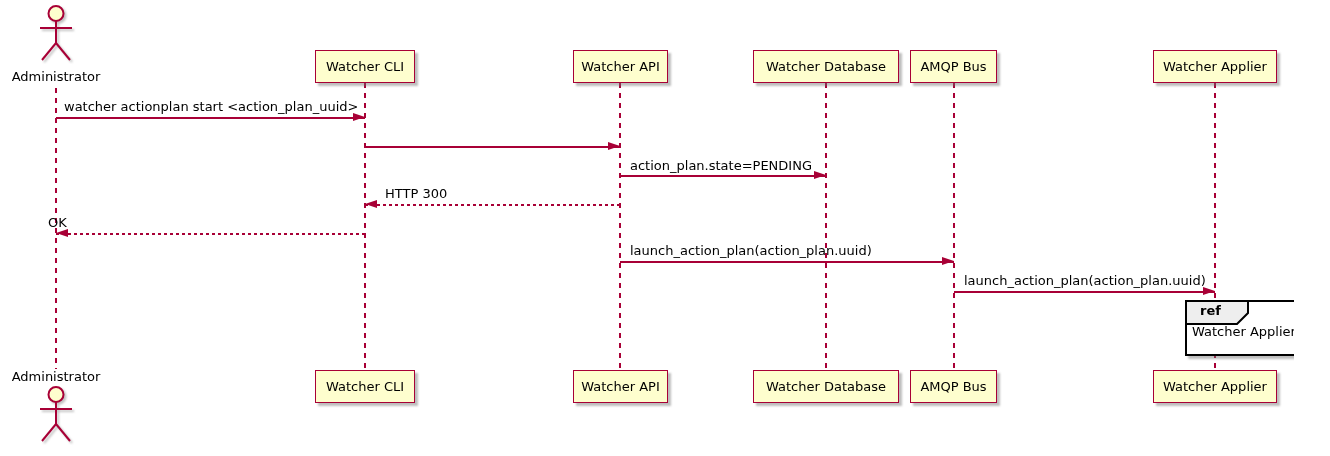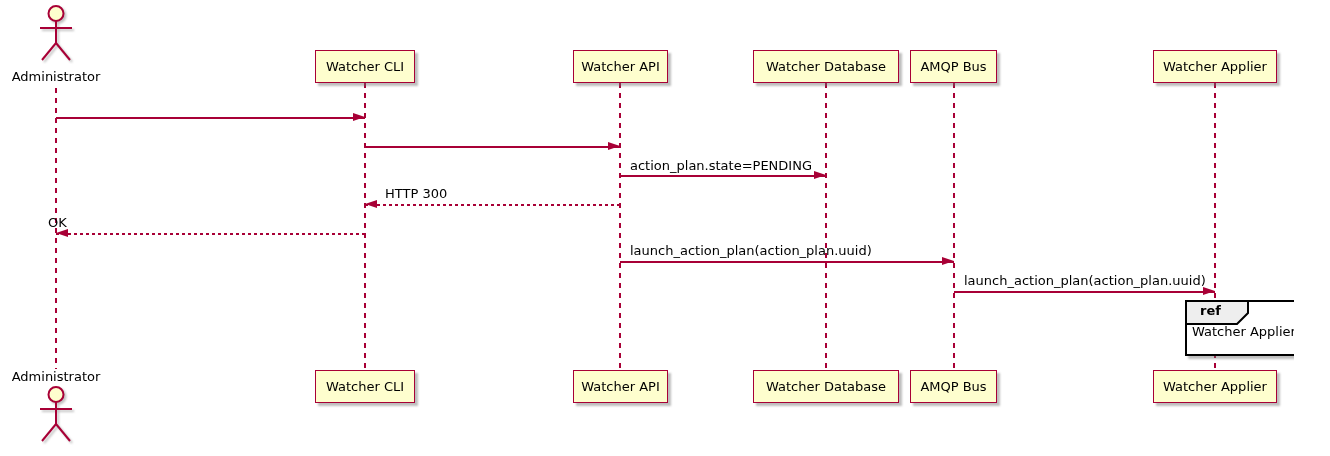--- a/index.html
+++ b/index.html
@@ -59,20 +59,21 @@
     <line x1="30" y1="39" x2="44" y2="56" stroke="#A80036" stroke-width="2"></line>
   </svg>
   <div class="actor-label" style="left:6px;top:69px">Administrator</div>
 
   <div class="pbox" style="left:315px;top:50px;width:100px">Watcher CLI</div>
   <div class="pbox" style="left:573px;top:50px;width:95px">Watcher API</div>
   <div class="pbox" style="left:753px;top:50px;width:146px">Watcher Database</div>
   <div class="pbox" style="left:910px;top:50px;width:87px">AMQP Bus</div>
   <div class="pbox" style="left:1153px;top:50px;width:124px">Watcher Applier</div>
 
+  <div class="msg-label" style="left:64px;top:99px">watcher actionplan start &lt;action_plan_uuid&gt;</div>
   <div class="mline" style="left:56px;top:117px;width:309px"></div>
   <div class="ah ah-r" style="left:353px;top:113px"></div>
 
   <div class="mline" style="left:365px;top:146px;width:255px"></div>
   <div class="ah ah-r" style="left:608px;top:142px"></div>
 
   <div class="msg-label" style="left:630px;top:158px">action_plan.state=PENDING</div>
   <div class="mline" style="left:620px;top:175px;width:206px"></div>
   <div class="ah ah-r" style="left:814px;top:171px"></div>
 

